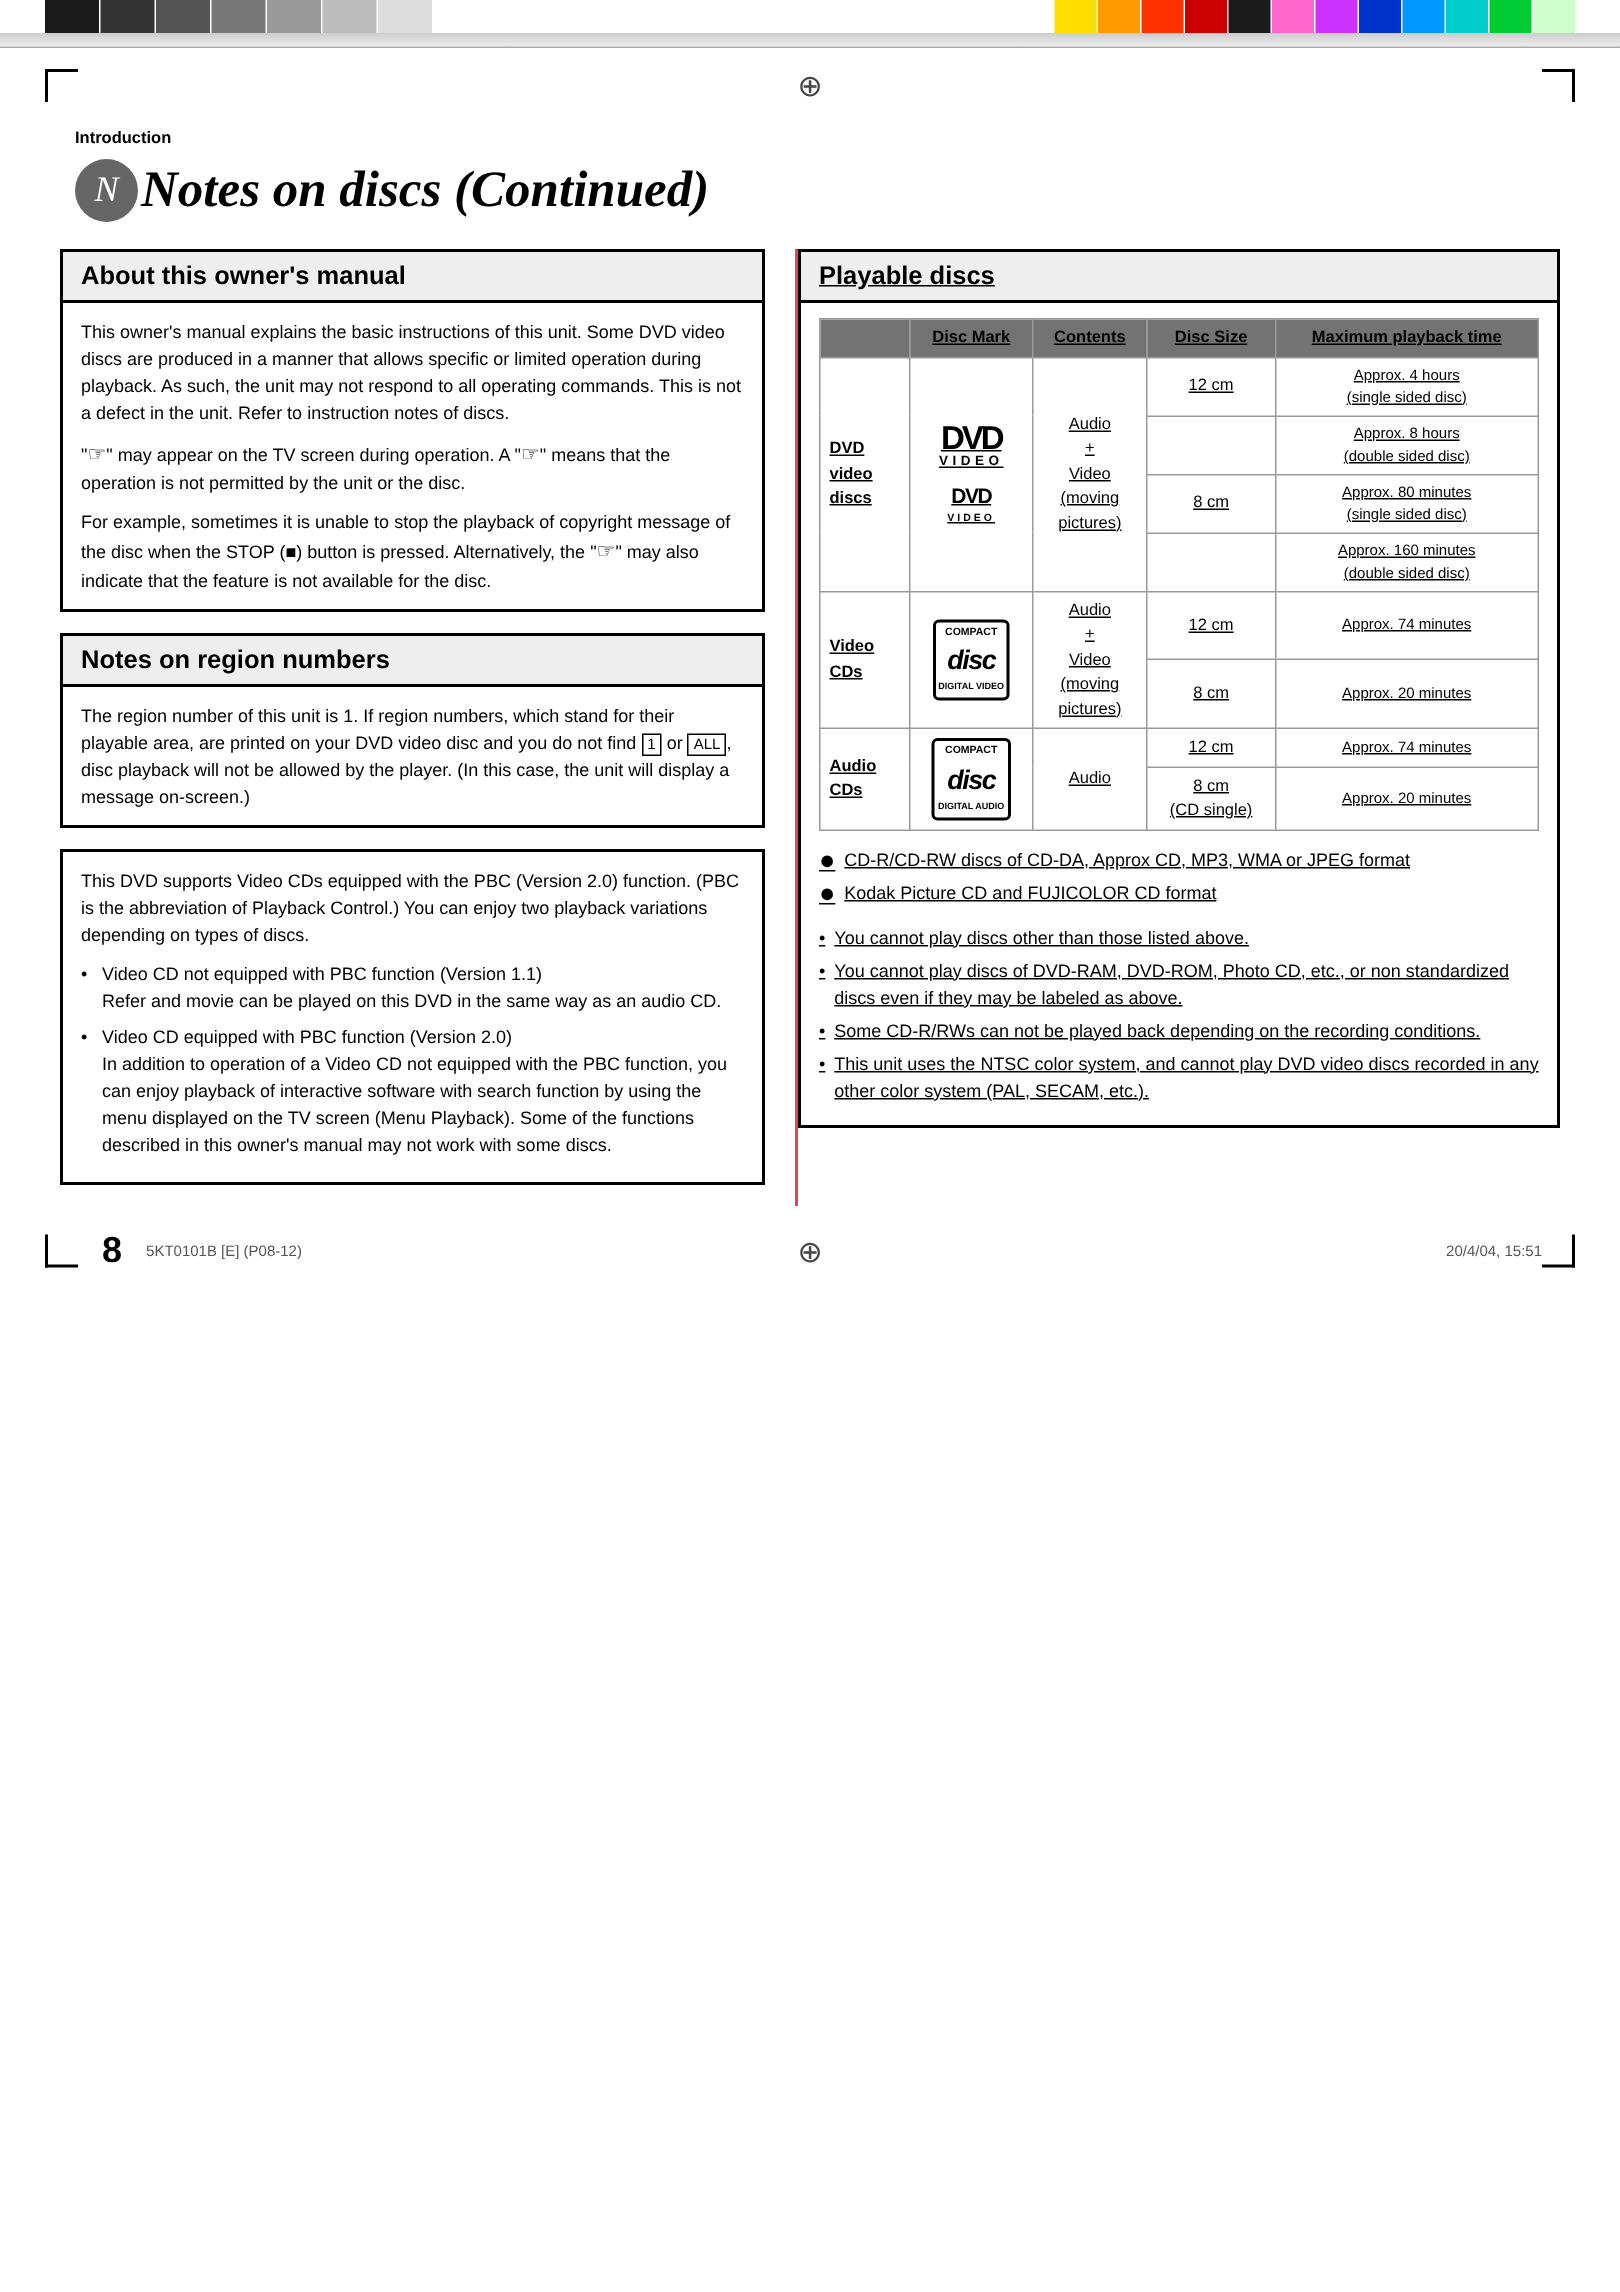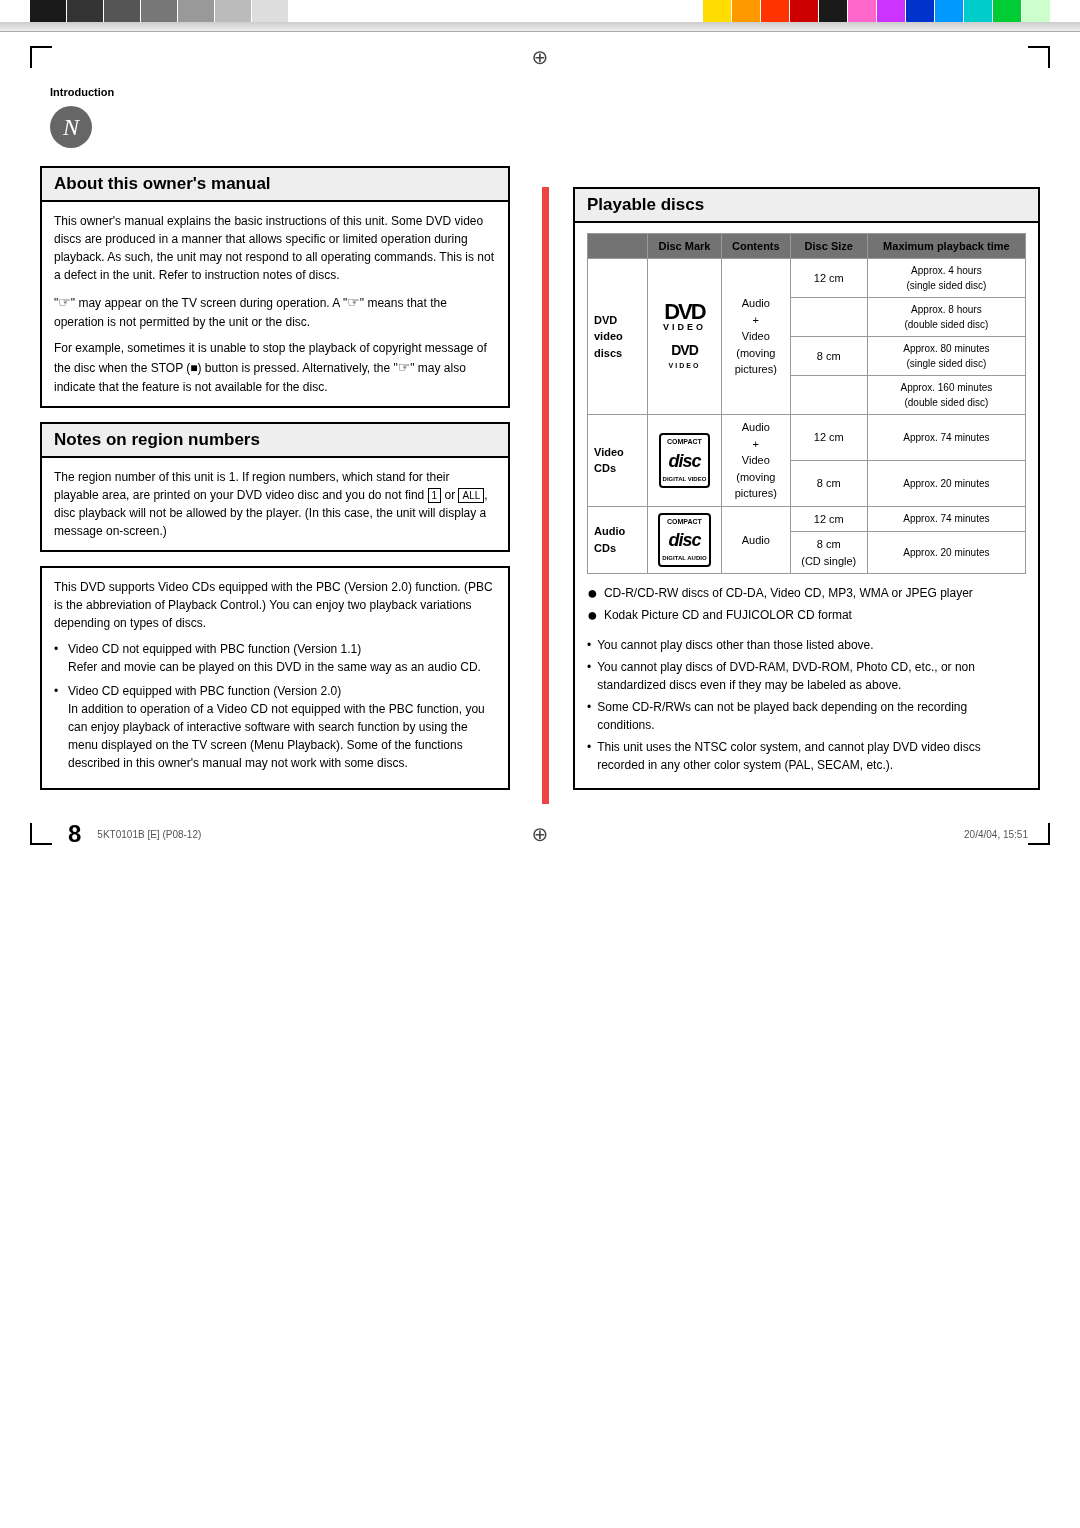--- a/index.html
+++ b/index.html
@@ -9,37 +9,37 @@
       background: #fff;
       font-family: Arial, Helvetica, sans-serif;
       font-size: 13px;
       color: #000;
       position: relative;
     }
 
     
     .main-content {
       display: flex;
-      gap: 12px;
+      gap: 0;
       padding: 0 40px;
-      align-items: flex-end;
     }
 
     
     .left-col {
       width: 490px;
       flex-shrink: 0;
       padding-right: 20px;
     }
 
     
     .right-col {
       flex: 1;
-      padding-left: 24px;
-      border-left: 7px solid #ef4444;
+      padding-left: 0;
+      border-left: 2px solid #ef4444;
+      text-decoration: underline;
     }
 
     
     .section-box {
       border: 2px solid #000;
       margin-bottom: 14px;
     }
     .section-box-title {
       background: #eee;
       border-bottom: 2px solid #000;
@@ -183,20 +183,21 @@
   <div style="position:absolute;left:50%;transform:translateX(-50%);font-size:20px;color:#444;">⊕</div>
   <div style="width:22px;height:22px;border-top:2px solid #000;border-right:2px solid #000;margin-left:auto;"></div>
 </div>
 
 <div style="padding:4px 50px 0 50px; font-size:11px; font-weight:bold;">Introduction</div>
 
 <div style="padding:8px 50px 18px 50px; display:flex; align-items:center;">
   <div style="background:#666; border-radius:50%; width:42px; height:42px; display:flex; align-items:center; justify-content:center; flex-shrink:0; margin-right:2px;">
     <span style="color:#fff; font-style:italic; font-size:24px; font-family:Georgia,serif;">N</span>
   </div>
+  <span style="font-size:34px; font-style:italic; font-family:Georgia,serif; font-weight:bold;">Notes on discs (Continued)</span>
 </div>
 
 <div class="main-content">
 
   <div class="left-col">
 
     <div class="section-box">
       <div class="section-box-title">About this owner's manual</div>
       <div class="section-box-content">
         <p>This owner's manual explains the basic instructions of this unit. Some DVD video discs are produced in a manner that allows specific or limited operation during playback. As such, the unit may not respond to all operating commands. This is not a defect in the unit. Refer to instruction notes of discs.</p>
@@ -318,21 +319,21 @@
               <td>8 cm<br>(CD single)</td>
               <td class="time-note">Approx. 20 minutes</td>
             </tr>
 
           </tbody>
         </table>
 
         <div class="following-discs">
           <div class="disc-item" style="display:flex;align-items:flex-start;gap:6px;margin-top:4px;">
             <span style="font-size:18px;line-height:1;flex-shrink:0;">●</span>
-            <span>CD-R/CD-RW discs of CD-DA, Video CD, MP3, WMA or JPEG player</span>
+            <span>CD-R/CD-RW discs of CD-DA, Approx CD, MP3, WMA or JPEG format</span>
           </div>
           <div class="disc-item" style="display:flex;align-items:flex-start;gap:6px;margin-top:4px;">
             <span style="font-size:18px;line-height:1;flex-shrink:0;">●</span>
             <span>Kodak Picture CD and FUJICOLOR CD format</span>
           </div>
         </div>
 
         <div class="bottom-notes">
           <div style="display:flex;align-items:flex-start;gap:6px;margin-bottom:4px;">
             <span style="flex-shrink:0;">•</span>

